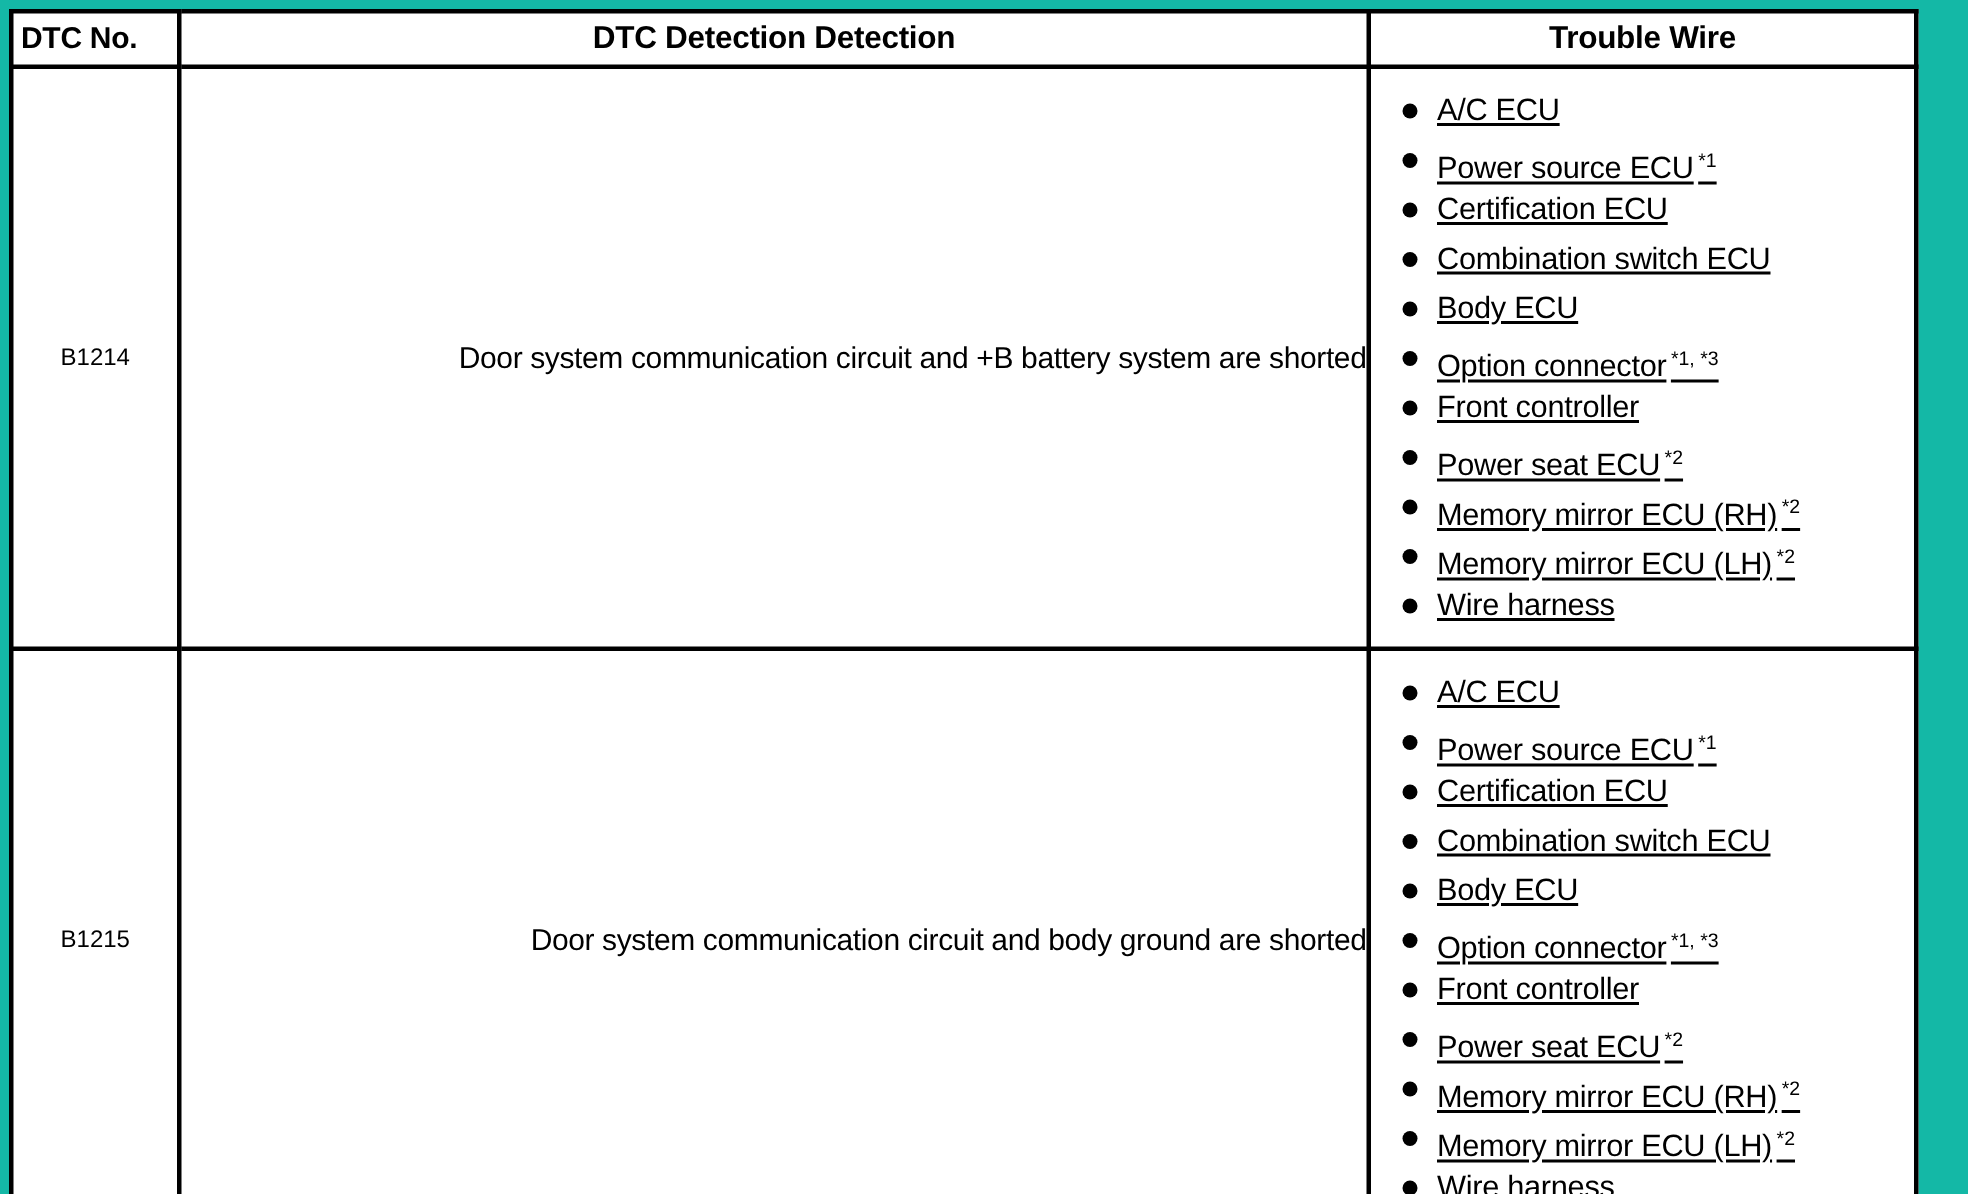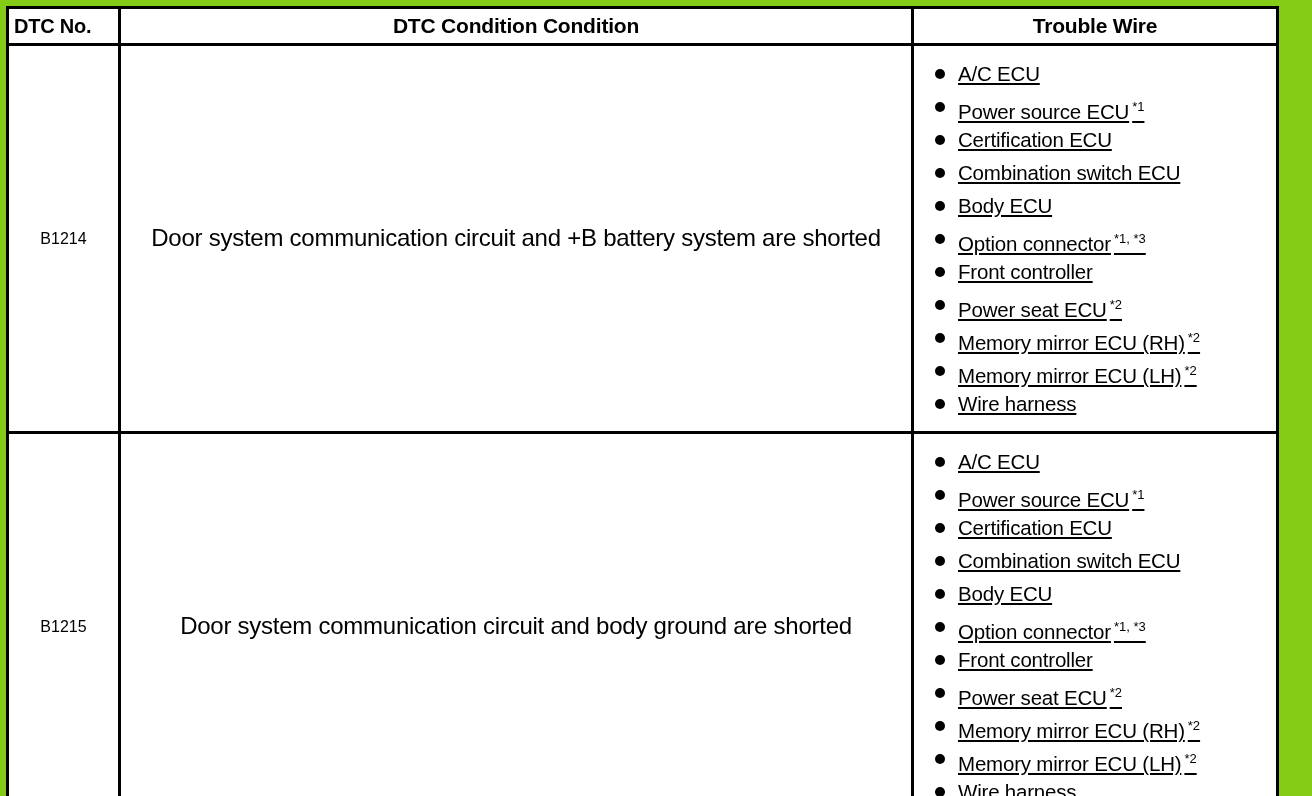--- a/index.html
+++ b/index.html
@@ -13,21 +13,21 @@
     height: 796px;
     font-family: "Liberation Sans", sans-serif;
     color: #000000;
     overflow: hidden;
   }
 
   #page {
     position: relative;
     width: 1312px;
     height: 796px;
-    background: #84cc16;
+    background: #14b8a6;
   }
 
   table.dtc-table {
     position: absolute;
     left: 6px;
     top: 6px;
     width: 1270px;
     border-collapse: collapse;
     table-layout: fixed;
     background: #ffffff;
@@ -62,24 +62,24 @@
   }
 
   td.cell-dtc {
     text-align: center;
     font-size: 16px;
     letter-spacing: 0px;
     white-space: nowrap;
   }
 
   td.cell-cond {
-    text-align: center;
+    text-align: right;
     padding-left: 7px;
     padding-right: 6px;
-    font-size: 24px;
+    font-size: 20px;
     letter-spacing: -0.25px;
     line-height: 1.2;
   }
 
   td.cell-area {
     vertical-align: top;
     padding: 0;
   }
 
   ul.area-list {
@@ -125,21 +125,21 @@
 
   <table class="dtc-table">
     <colgroup>
       <col class="c-dtc">
       <col class="c-cond">
       <col class="c-area">
     </colgroup>
     <thead>
       <tr>
         <th class="h-dtc">DTC No.</th>
-        <th class="h-cond">DTC Condition Condition</th>
+        <th class="h-cond">DTC Detection Detection</th>
         <th class="h-area">Trouble Wire</th>
       </tr>
     </thead>
     <tbody>
 
       <tr>
         <td class="cell-dtc">B1214</td>
         <td class="cell-cond">Door system communication circuit and +B battery system are shorted</td>
         <td class="cell-area">
           <ul class="area-list">

